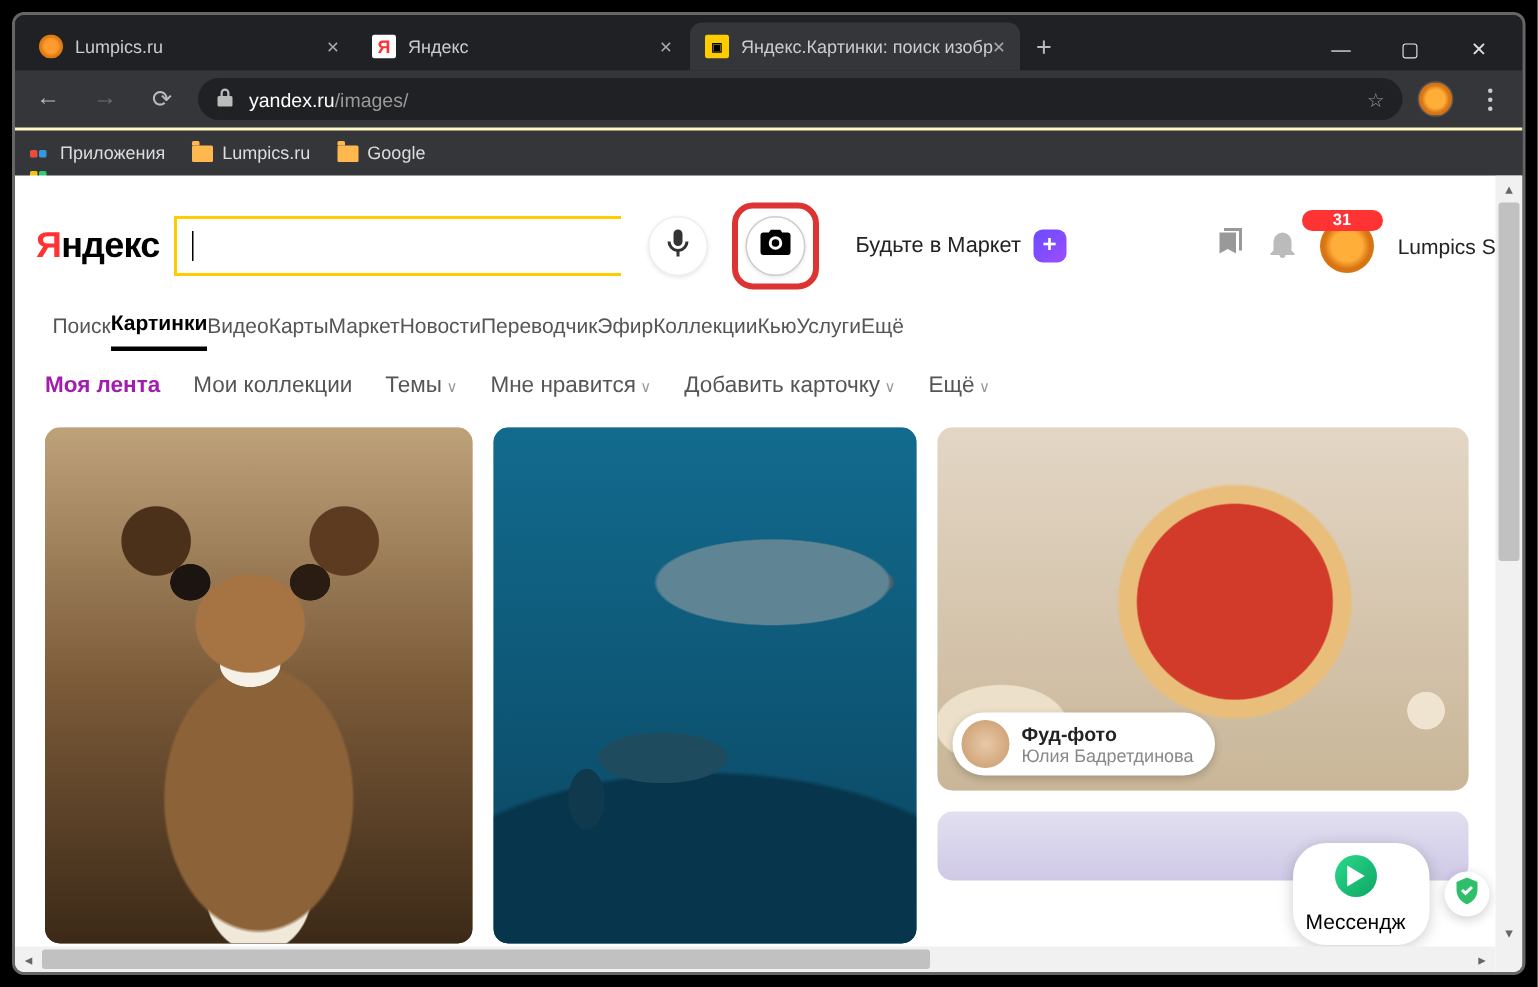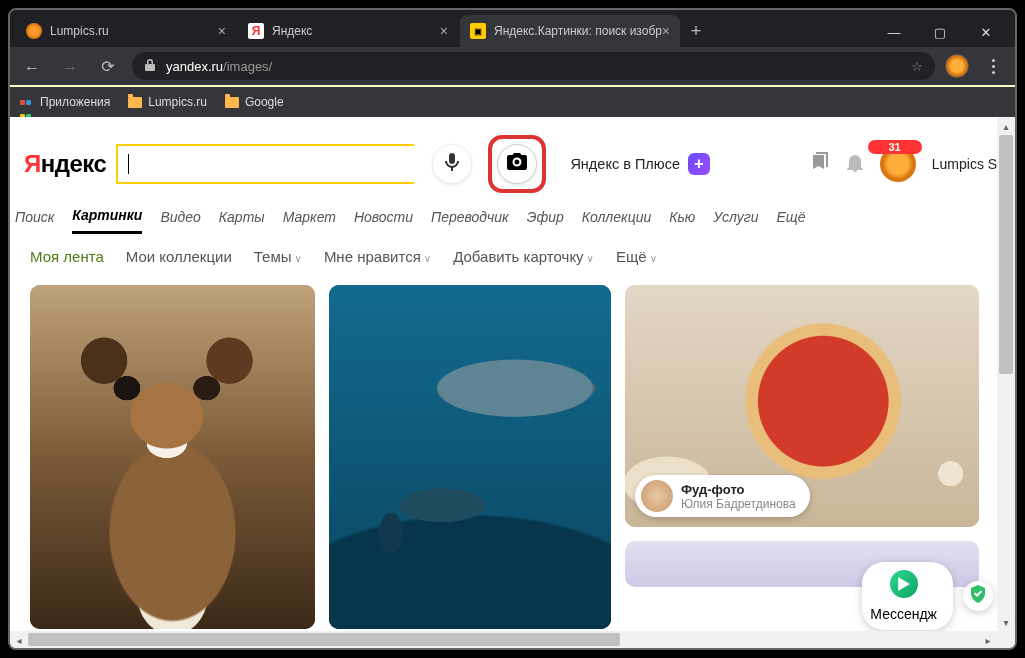--- a/index.html
+++ b/index.html
@@ -170,39 +170,37 @@
     .hdr-right { margin-left:auto; display:flex; align-items:center; gap:16px;}
     .icon-gray { color:#999; }
     .avatar-orange { width:36px; height:36px; border-radius:50%; background:radial-gradient(circle,#ffae3a 40%,#d87512 60%); position:relative;}
     .notif-badge { position:absolute; top:-6px; right:-6px; background:#f33; color:#fff; border-radius:10px; font-size:11px; font-weight:bold; padding:1px 21px;}
     .username { font-size:14px; color:#222;}
 
     
     .nav-row {
       display:flex;
       align-items:center;
-      gap:18px;
-      padding: 6px 5px 0;
+      padding: 6px 25px 0;
       font-size:14px;
       color:#555;
-      font-style:italic;
     }
     .nav-item { padding-bottom:8px; }
     .nav-item.active { color:#000; font-weight:bold; border-bottom:3px solid #000;}
 
     
     .sec-row {
       display:flex;
       align-items:center;
       gap:22px;
       padding: 14px 20px;
       font-size:15px;
       color:#555;
     }
-    .sec-row .active2 { color:#4d7c0f; font-weight:normal;}
+    .sec-row .active2 { color:#a21caf; font-weight:bold;}
     .chev { font-size:10px; color:#999; margin-left:3px;}
 
     
     .feed {
       display:flex;
       gap: 14px;
       padding: 6px 20px;
     }
     .card {
       border-radius:10px;
@@ -385,21 +383,21 @@
           <div class="round-btn">
             <span>
               <svg width="22" height="18" viewBox="0 0 22 18">
                   <path fill="#000" d="M8 0l-1.5 2H3a2 2 0 00-2 2v11a2 2 0 002 2h16a2 2 0 002-2V4a2 2 0 00-2-2h-3.5L14 0H8zm3 4.5A4.5 4.5 0 1111 13.5 4.5 4.5 0 0111 4.5zm0 2A2.5 2.5 0 1011 11.5 2.5 2.5 0 0011 6.5z"></path>
                 </svg>
             </span>
           </div>
         </div>
 
         <div class="plus-badge">
-          <span>Яндекс в Плюсе</span>
+          <span>Будьте в Маркет</span>
           <span class="plus-icon">+</span>
         </div>
 
         <div class="hdr-right">
           <span class="icon-gray">
             <svg width="20" height="20" viewBox="0 0 20 20">
                 <path fill="#999" d="M3 3h11v14l-5.5-3L3 17V3z"></path>
                 <path fill="none" stroke="#999" stroke-width="2" d="M6 1h11v14"></path>
               </svg>
           </span>

